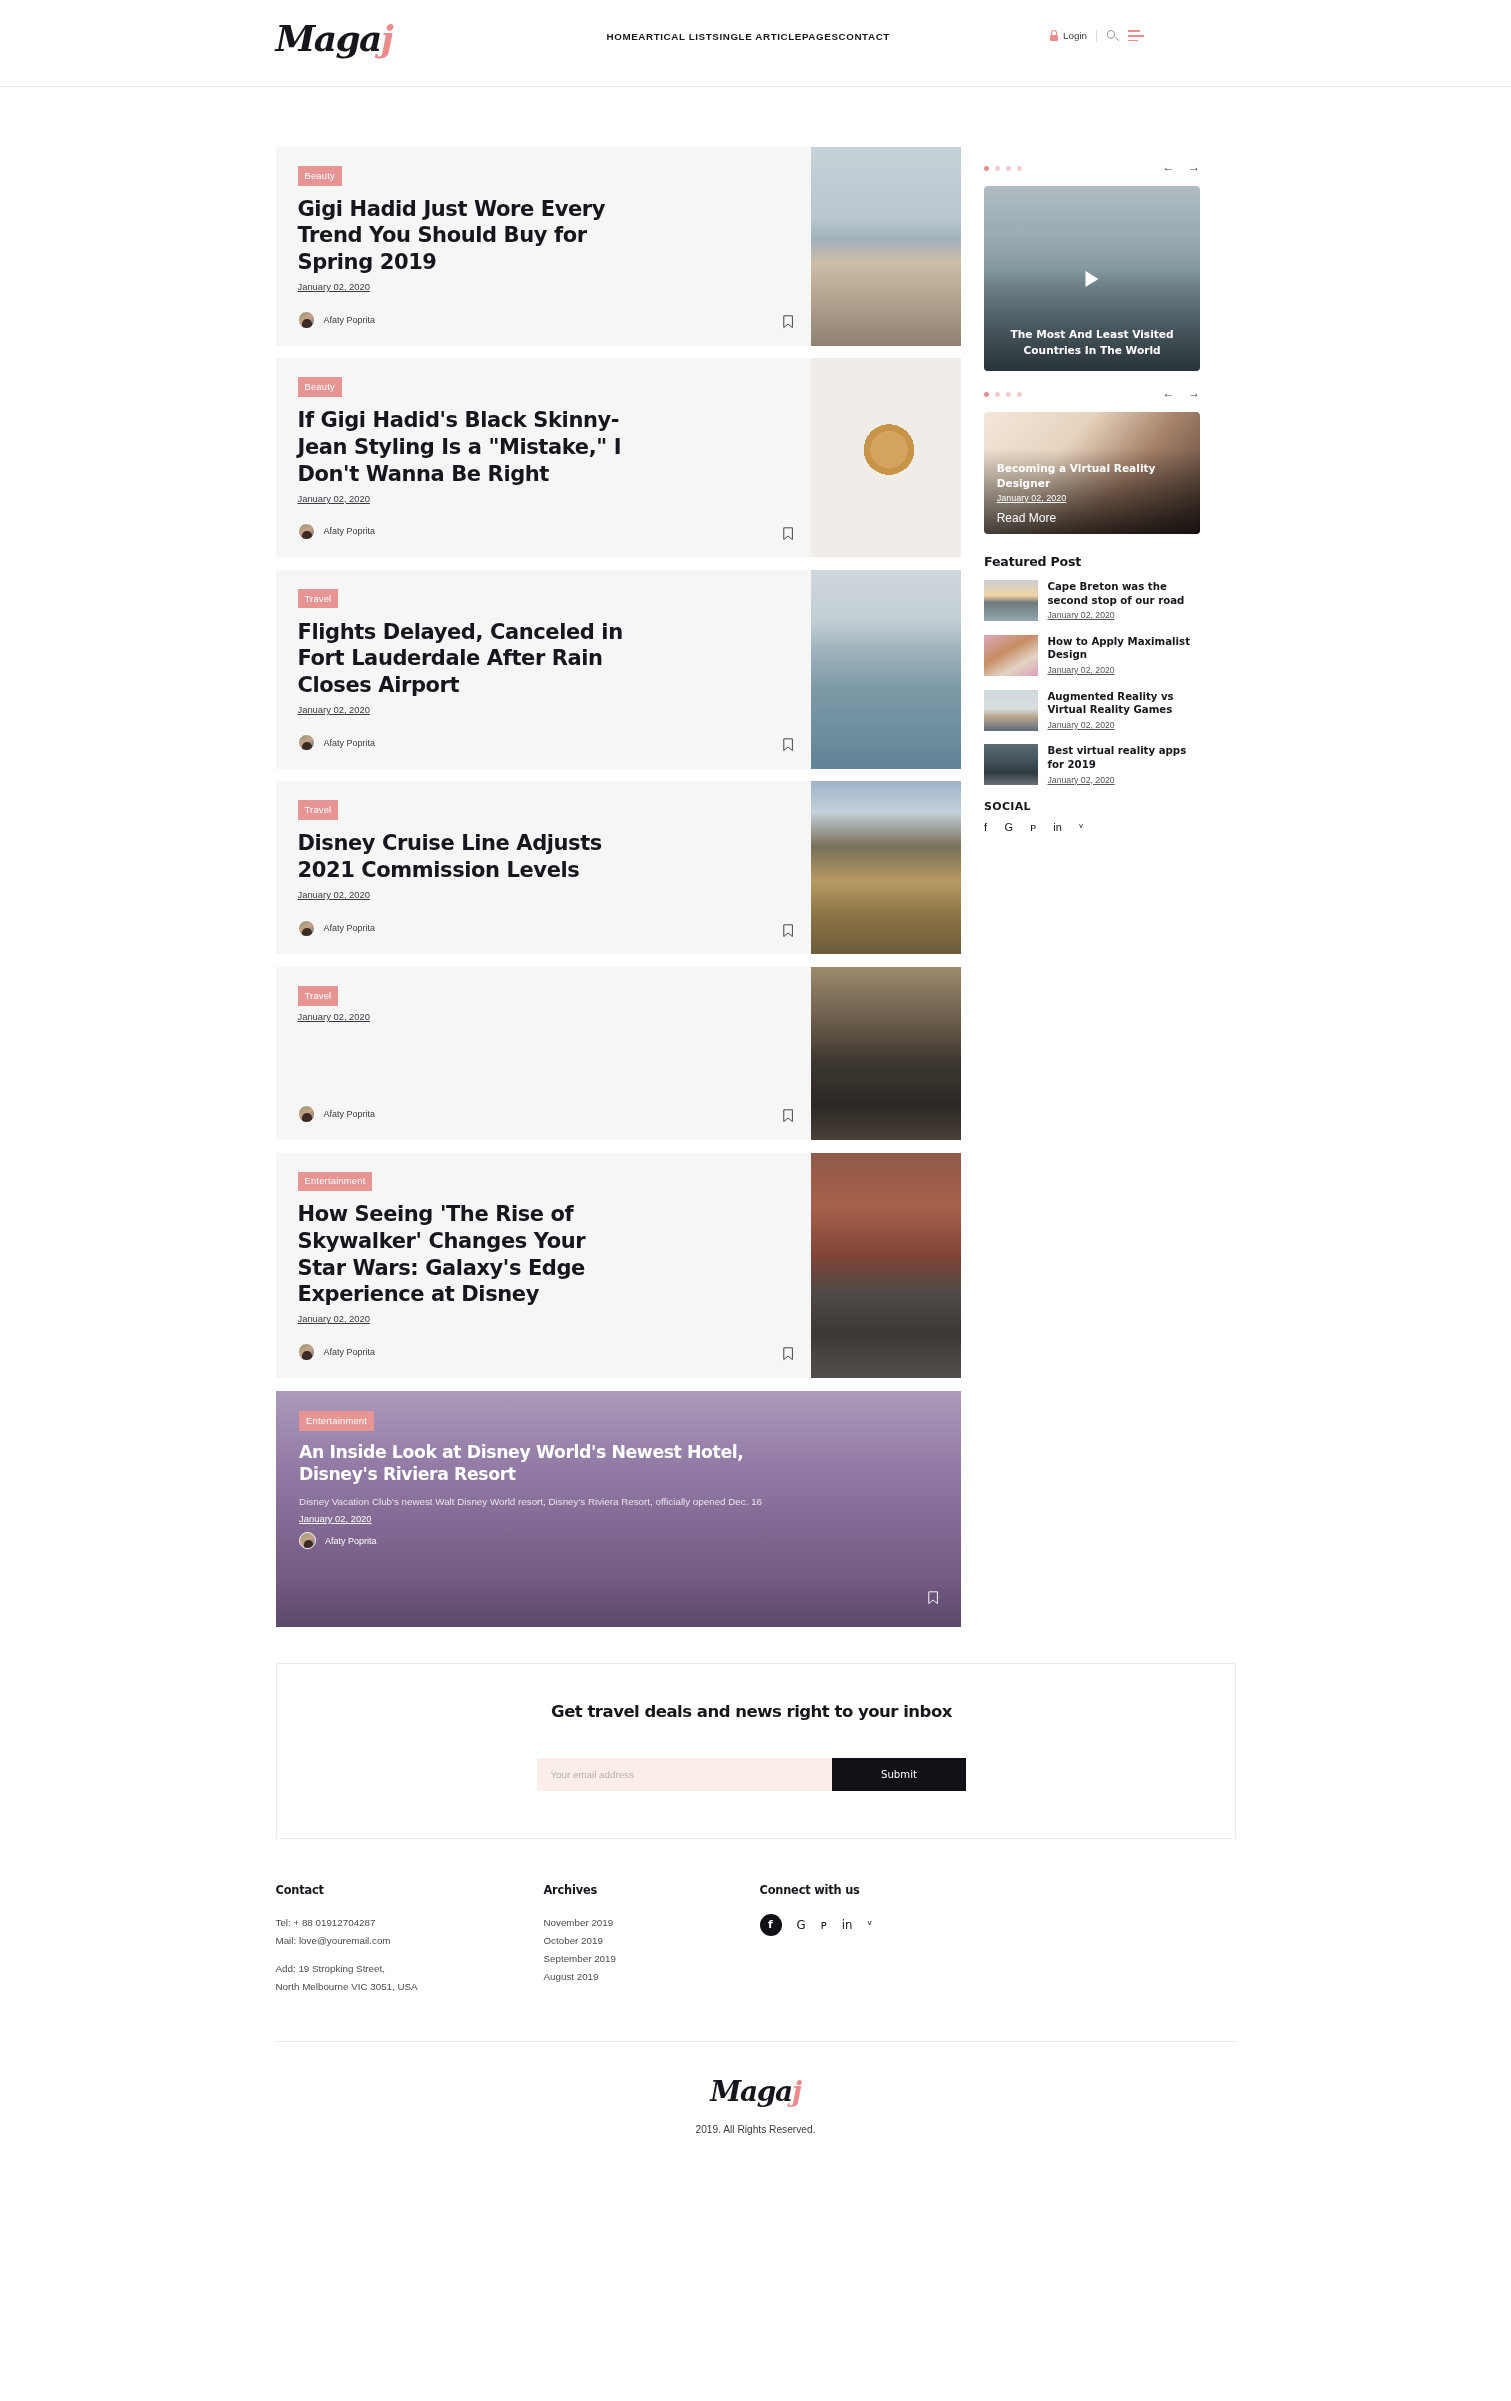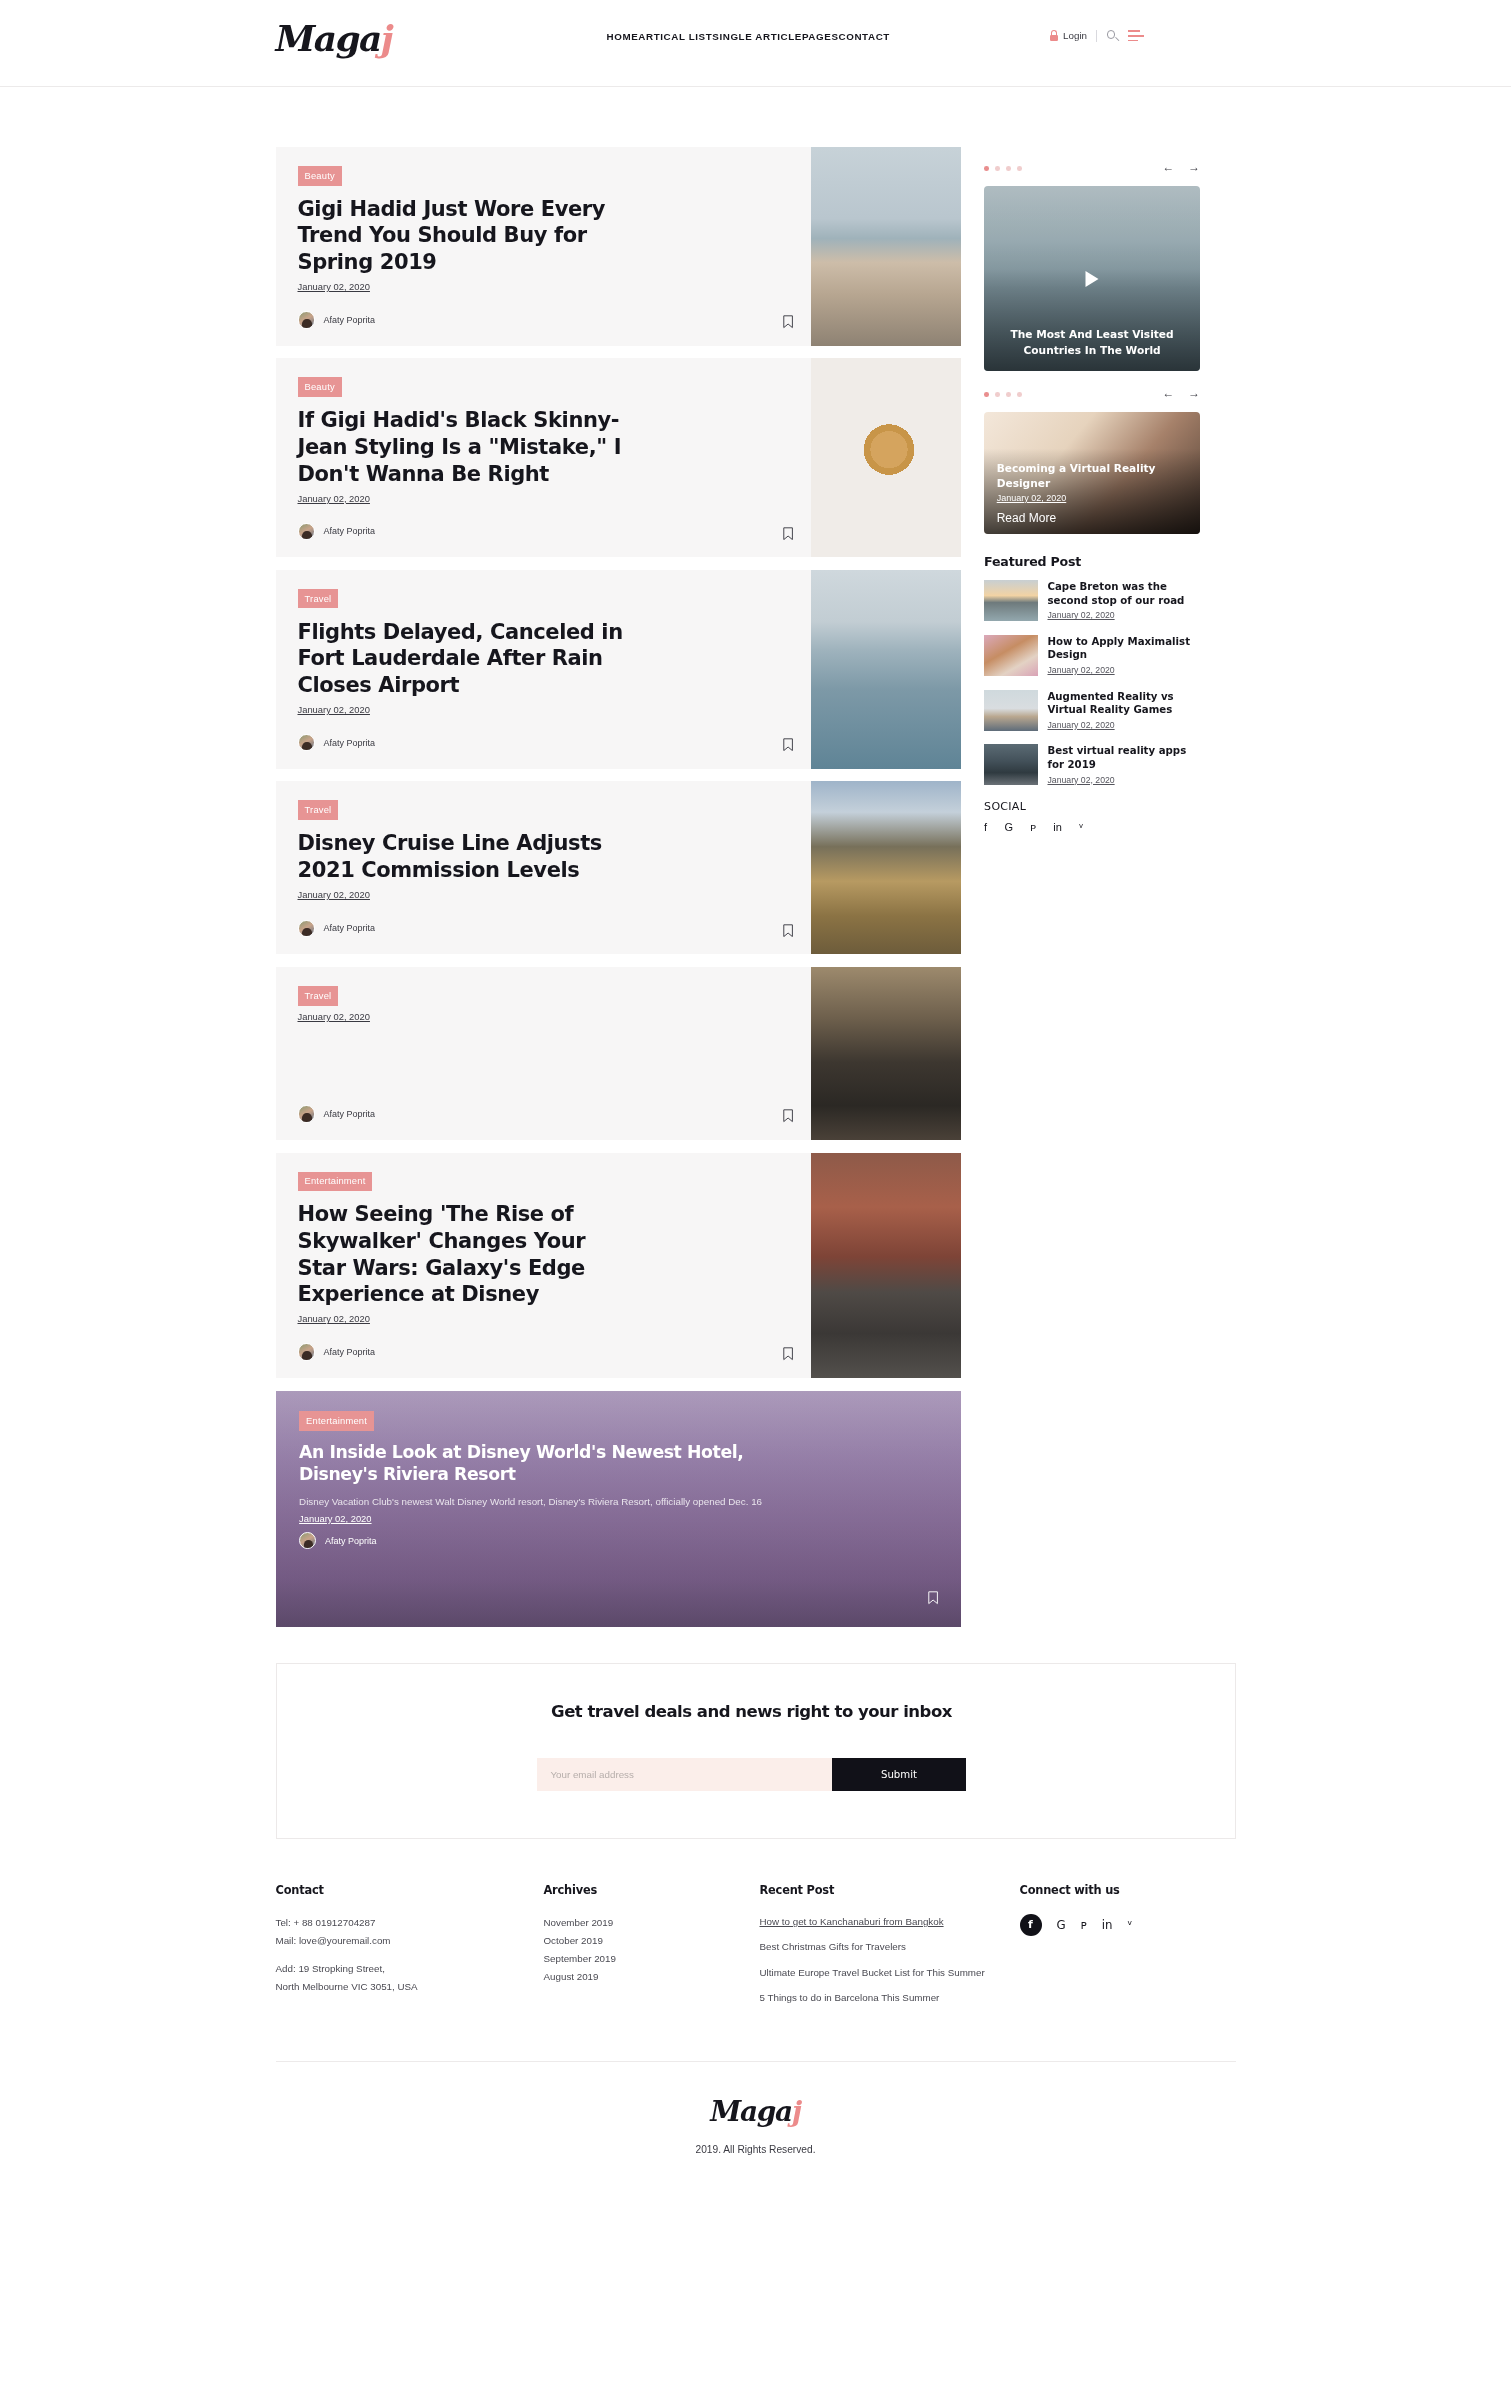--- a/index.html
+++ b/index.html
@@ -244,21 +244,21 @@
   .side-post h4 { font-family: "DejaVu Sans", sans-serif; font-weight: bold; font-size: 10.6px; line-height: 1.35; }
   .side-post .d { font-size: 9px; text-decoration: underline; margin-top: 1.6px; display: inline-block; }
   .side-post .more { font-size: 12px; margin-top: 7px; }
 
   .side-h { font-family: "DejaVu Sans", sans-serif; font-weight: bold; font-size: 12.6px; margin: 19.7px 0 11px 0; letter-spacing: -0.2px; }
   .feat-item { display: flex; gap: 9.4px; margin-bottom: 13.4px; align-items: flex-start; }
   .feat-thumb { width: 54px; height: 41px; flex: none; background-size: cover; }
   .feat-txt h5 { font-family: "DejaVu Sans", sans-serif; font-weight: bold; font-size: 10.2px; line-height: 1.34; color: #16161d; }
   .feat-txt .d { font-size: 8.7px; color: #55555d; text-decoration: underline; display: inline-block; margin-top: 1.6px; }
 
-  .social-h { font-family: "DejaVu Sans", sans-serif; font-weight: normal; font-size: 11px; letter-spacing: 0.3px; margin: 14px 0 9.4px 0; }
+  .social-h { font-family: "DejaVu Sans", sans-serif; font-weight: bold; font-size: 11px; letter-spacing: 0.3px; margin: 14px 0 9.4px 0; }
   .social-row { display: flex; gap: 17.3px; align-items: center; color: #16161d; font-size: 11px; }
   .social-row span { line-height: 1; }
 
   
   .news-wrap { width: 960px; margin: 36px auto 0 auto; }
   .news-box {
     border: 0.8px solid #ece9e9;
     padding: 38px 8px 47px 0;
     text-align: center;
   }
@@ -569,27 +569,20 @@
   </div>
 
   <div class="fcol">
     <h4 class="f-h">Archives</h4>
     <div class="f-arch">November 2019</div>
     <div class="f-arch">October 2019</div>
     <div class="f-arch">September 2019</div>
     <div class="f-arch">August 2019</div>
   </div>
 
-  <div class="fcol">
-    <h4 class="f-h">Recent Post</h4>
-    <div class="f-item u">How to get to Kanchanaburi from Bangkok</div>
-    <div class="f-item">Best Christmas Gifts for Travelers</div>
-    <div class="f-item">Ultimate Europe Travel Bucket List for This Summer</div>
-    <div class="f-item">5 Things to do in Barcelona This Summer</div>
-  </div>
 
   <div class="fcol">
     <h4 class="f-h">Connect with us</h4>
     <div class="f-social">
       <span class="fs-circle">f</span>
       <span class="fs-plain">G</span>
       <span class="fs-plain">ᴘ</span>
       <span class="fs-plain">in</span>
       <span class="fs-plain">ᵛ</span>
     </div>

